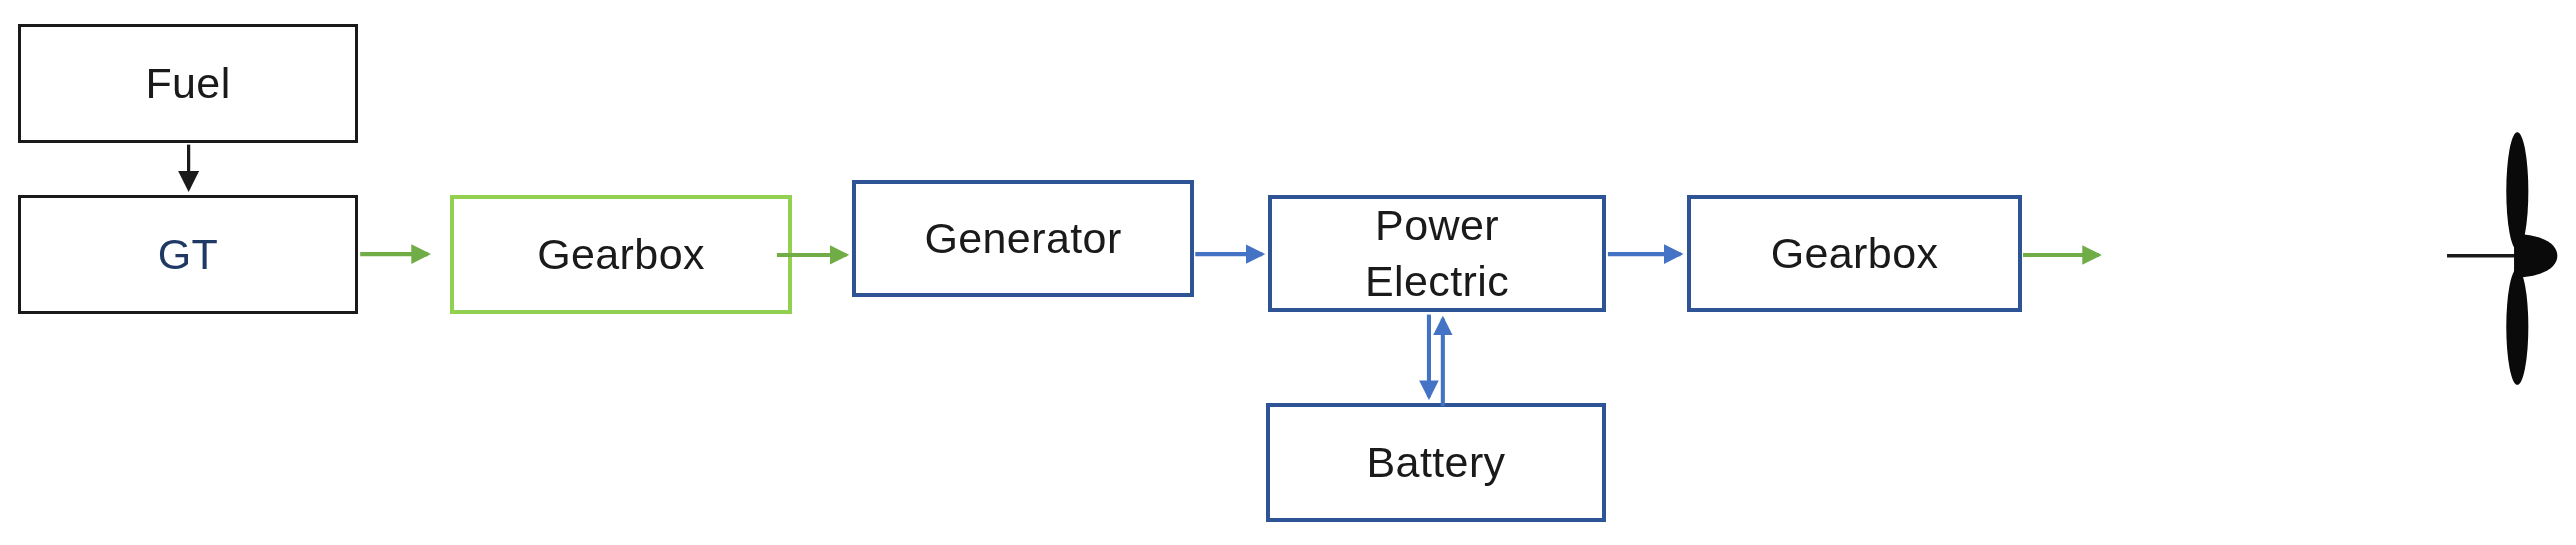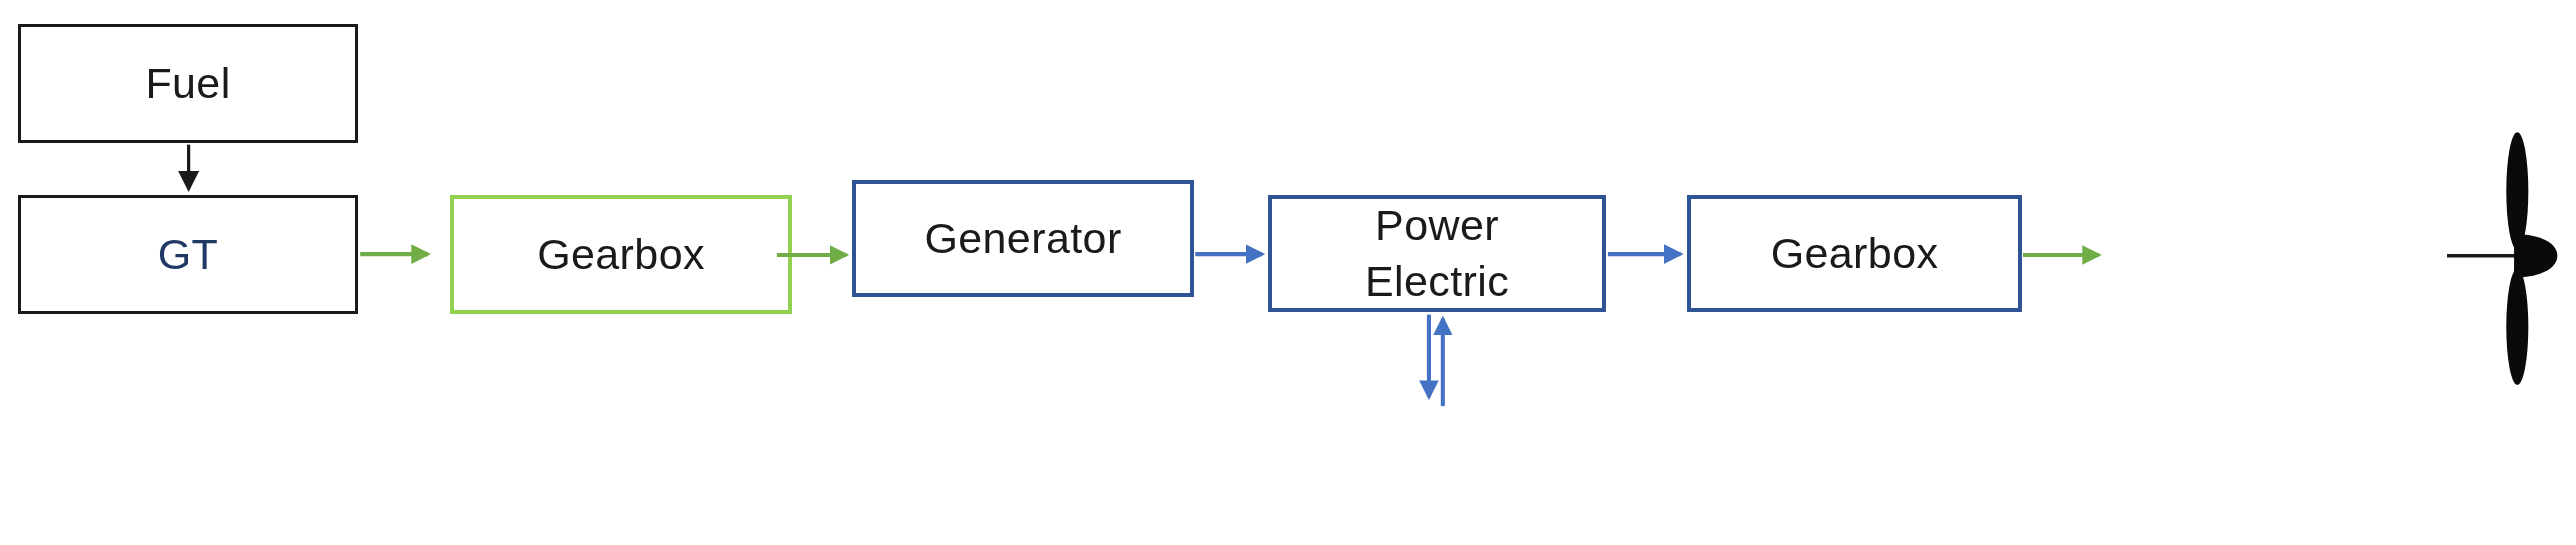--- a/index.html
+++ b/index.html
@@ -55,20 +55,23 @@
   <div class="node border-blue" style="left:1268px;top:195px;width:338px;height:117px;">
     <div>Power</div>
     <div>Electric</div>
   </div>
 
   <div class="node border-blue" style="left:1687px;top:195px;width:335px;height:117px;">
     <div>Gearbox</div>
   </div>
 
 
+  <div class="node border-blue" style="left:1266px;top:403px;width:340px;height:119px;">
+    <div>Battery</div>
+  </div>
 
   <svg class="overlay" width="2576" height="545" viewBox="0 0 3151 667">
     <defs>
       <marker id="mk-black" viewBox="0 0 10 10" refX="8.5" refY="5" markerWidth="26" markerHeight="26" orient="auto" markerUnits="userSpaceOnUse">
         <path d="M0,0 L10,5 L0,10 Z" fill="#1A1A1A"></path>
       </marker>
       <marker id="mk-green" viewBox="0 0 10 10" refX="8.5" refY="5" markerWidth="24" markerHeight="24" orient="auto" markerUnits="userSpaceOnUse">
         <path d="M0,0 L10,5 L0,10 Z" fill="#70AD47"></path>
       </marker>
       <marker id="mk-blue" viewBox="0 0 10 10" refX="8.5" refY="5" markerWidth="24" markerHeight="24" orient="auto" markerUnits="userSpaceOnUse">

